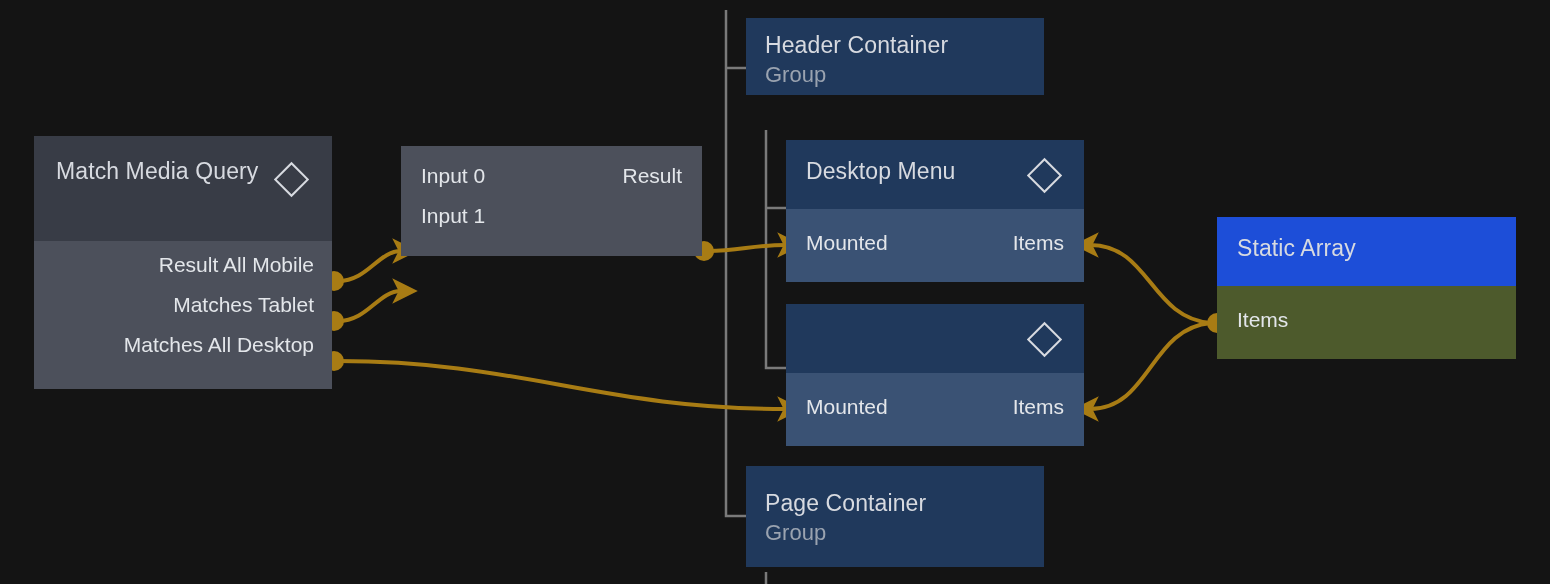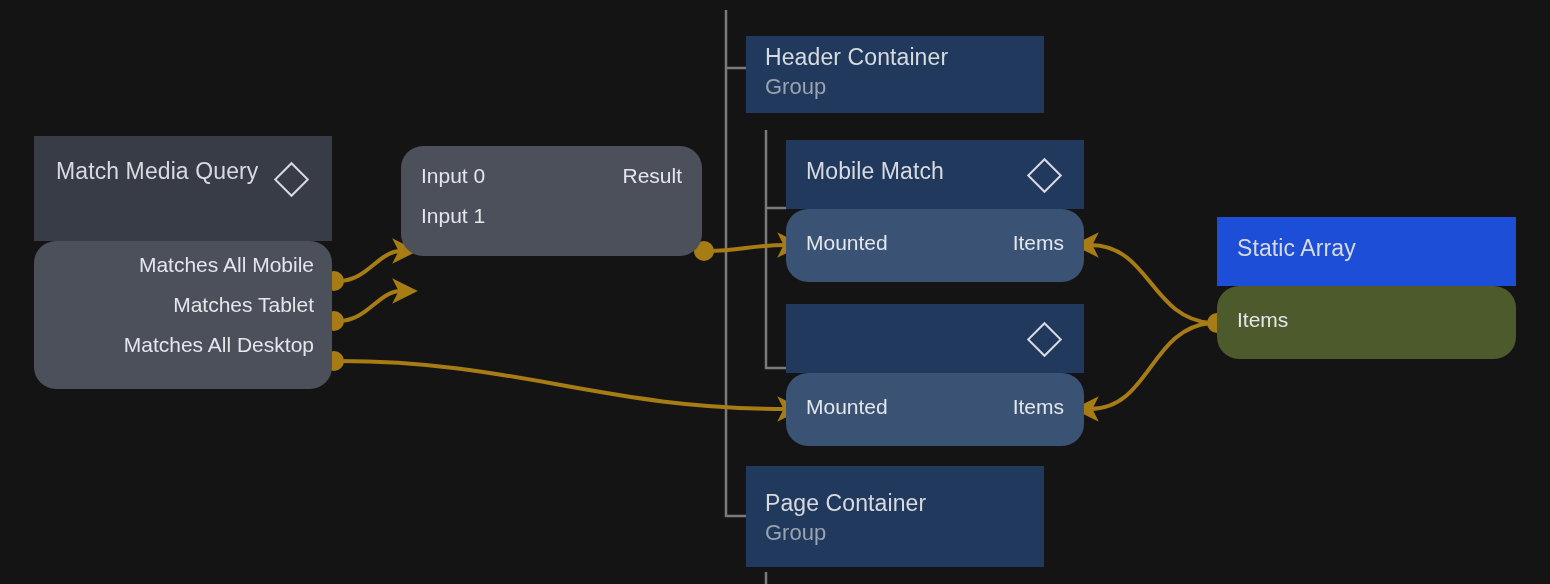--- a/index.html
+++ b/index.html
@@ -37,21 +37,20 @@
     box-sizing: border-box;
     overflow: hidden;
   }
   .node-header {
     position: relative;
     box-sizing: border-box;
   }
   .node-body {
     position: relative;
     box-sizing: border-box;
-    border-radius: 22px;
   }
   .node-title {
     color: #d7dae0;
     font-size: 23px;
     line-height: 30px;
     letter-spacing: .1px;
     white-space: pre-line;
   }
   .node-subtitle {
     color: #9aa3b0;
@@ -96,21 +95,21 @@
   
   #node-match-media  { left: 34px;   top: 136px;  width: 298px; height: 253px; }
   #node-match-media .node-header { height: 105px; padding: 20px 24px 0 22px; }
   #node-match-media .node-body   { height: 148px; padding: 4px 18px 0 0; }
 
   #node-or { left: 401px; top: 146px; width: 301px; height: 178px; }
   #node-or .node-header { height: 68px; padding: 16px 0 0 20px; }
   #node-or .node-body   { height: 110px; padding: 10px 20px 0 20px; }
 
   #node-header-container { left: 746px; top: 18px; width: 298px; height: 101px; }
-  #node-header-container .node-header { height: 77px; padding: 6px 0 0 19px; margin-top: 18px; }
+  #node-header-container .node-header { height: 77px; padding: 12px 0 0 19px; }
 
   #node-page-container { left: 746px; top: 466px; width: 298px; height: 101px; }
   #node-page-container .node-header { height: 101px; padding: 22px 0 0 19px; }
 
   #node-mobile-menu { left: 786px; top: 140px; width: 298px; height: 142px; }
   #node-mobile-menu .node-header { height: 69px; padding: 16px 0 0 20px; }
   #node-mobile-menu .node-body   { height: 73px; padding: 14px 20px 0 20px; }
 
   #node-desktop-menu { left: 786px; top: 304px; width: 298px; height: 142px; }
   #node-desktop-menu .node-header { height: 69px; padding: 16px 0 0 20px; }
@@ -169,21 +168,21 @@
     <circle cx="1217" cy="323" r="10" fill="#a87c14"></circle>
   </svg>
 
   <div class="node grey" id="node-match-media">
     <div class="node-header">
       <div class="node-title title-2line" style="max-width:210px;">Match Media Query</div>
       <span class="diamond" style="right:28px; top:31px;"></span>
     </div>
     <div class="node-body">
       <div class="port-row">
-        <span class="port-label right">Matches All Mobile</span>
+        <span class="port-label right">Result All Mobile</span>
       </div>
       <div class="port-row">
         <span class="port-label right">Matches Tablet</span>
       </div>
       <div class="port-row">
         <span class="port-label right">Matches All Desktop</span>
       </div>
     </div>
   </div>
 
@@ -201,21 +200,21 @@
 
   <div class="node blue" id="node-header-container">
     <div class="node-header">
       <div class="node-title">Header Container</div>
       <div class="node-subtitle">Group</div>
     </div>
   </div>
 
   <div class="node blue" id="node-mobile-menu">
     <div class="node-header">
-      <div class="node-title">Mobile Match</div>
+      <div class="node-title">Desktop Menu</div>
       <span class="diamond" style="right:27px; top:23px;"></span>
     </div>
     <div class="node-body">
       <div class="port-row">
         <span class="port-label">Mounted</span>
         <span class="port-label right">Items</span>
       </div>
     </div>
   </div>
 

